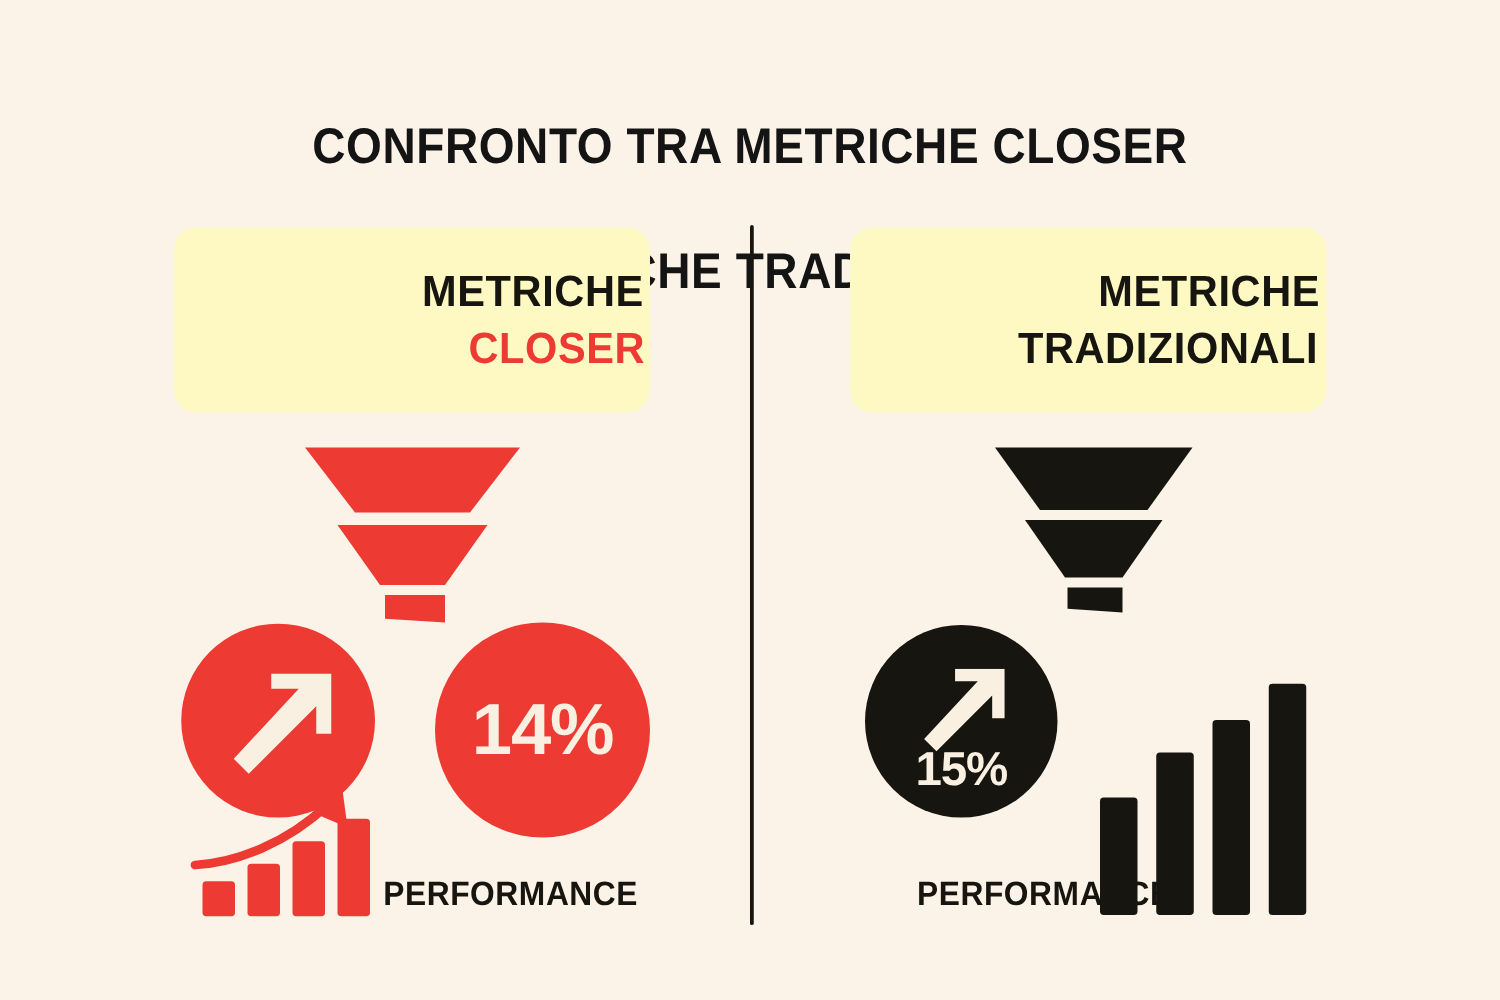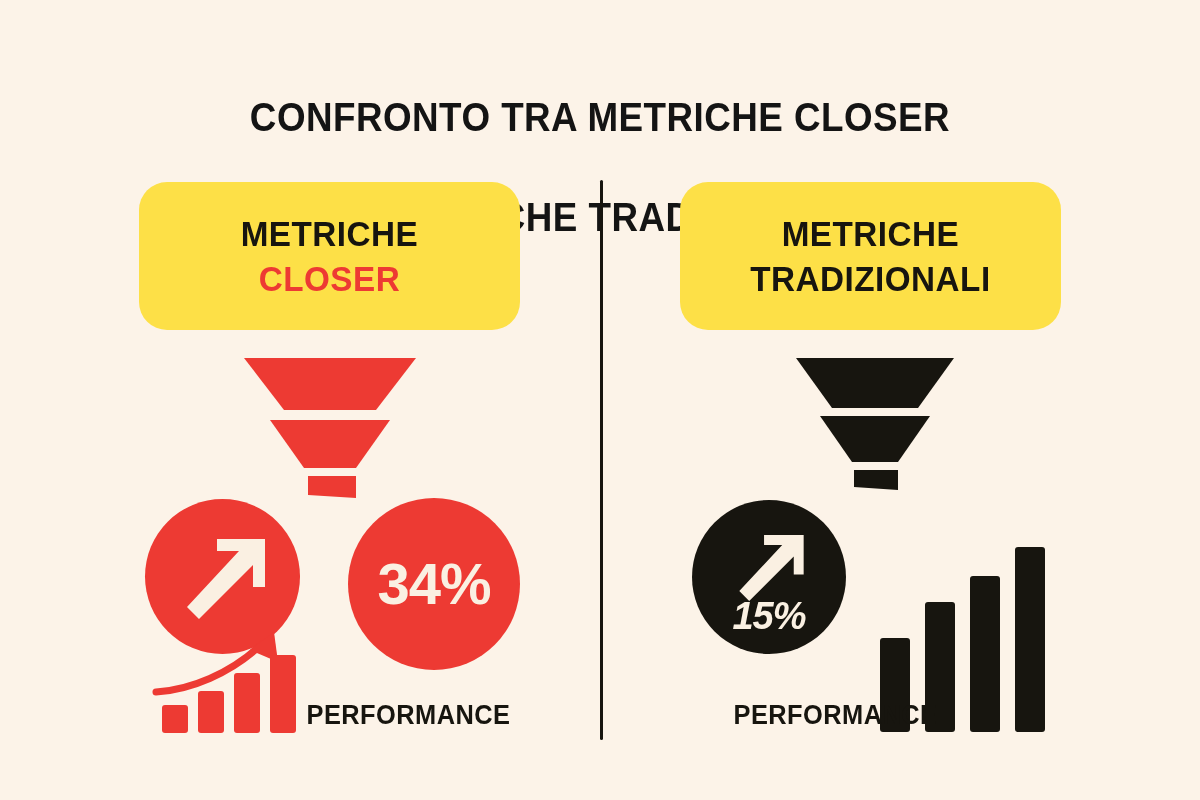--- a/index.html
+++ b/index.html
@@ -36,24 +36,24 @@
   }
 
   
   .col{position:absolute;top:0;width:600px;height:800px;}
   .col.left{left:0;}
   .col.right{left:600px;}
 
   
   .card{
     position:absolute;
-    background:#fde047;
-    border-radius:28px;
+    background:#fef9c3;
+    border-radius:18px;
     display:flex;flex-direction:column;
-    align-items:center;justify-content:center;
+    align-items:flex-end;justify-content:center;
     box-sizing:border-box;
   }
   .card.left-card{left:139px;top:182px;width:381px;height:148px;}
   .card.right-card{left:80px;top:182px;width:381px;height:148px;}
   .card-line{
     font-weight:700;
     font-size:35px;
     line-height:45px;
     letter-spacing:0.5px;
     text-transform:uppercase;
@@ -70,21 +70,21 @@
   .funnel svg{display:block;width:100%;height:100%;}
 
   
   .circ{
     position:absolute;border-radius:50%;
     display:flex;align-items:center;justify-content:center;
   }
   .circ-arrow-red{left:145px;top:499px;width:155px;height:155px;background:#ED3A33;}
   .circ-pct-red{left:348px;top:498px;width:172px;height:172px;background:#ED3A33;}
   .circ-black{left:692px;top:500px;width:154px;height:154px;background:#17150F;
-              flex-direction:column;font-style:italic;}
+              flex-direction:column;}
 
   .pct-label{
     color:#FAF0E2;
     font-weight:700;
     font-size:58px;
     line-height:58px;
     letter-spacing:-1px;
   }
   .pct-label.small{font-size:38px;line-height:38px;margin-top:-4px;}
 
@@ -144,21 +144,21 @@
       </svg>
     </div>
 
     <div class="circ circ-arrow-red">
       <svg class="arrow-svg" width="96" height="96" viewBox="0 0 96 96" xmlns="http://www.w3.org/2000/svg">
         <path d="M12 78 L24 90 L78 36 L78 58 L90 58 L90 10 L42 10 L42 22 L64 22 Z" fill="#FAF0E2"></path>
       </svg>
     </div>
 
     <div class="circ circ-pct-red">
-      <span class="pct-label">34%</span>
+      <span class="pct-label">14%</span>
     </div>
 
     <div class="growth-arrow">
       <svg viewBox="0 0 170 100" xmlns="http://www.w3.org/2000/svg">
         <path d="M6 62 C 40 60, 80 44, 112 14" stroke="#ED3A33" stroke-width="7" fill="none" stroke-linecap="round"></path>
         <path d="M124 2 L128 32 L100 20 Z" fill="#ED3A33"></path>
       </svg>
     </div>
 
     <div class="bars left-bars">

